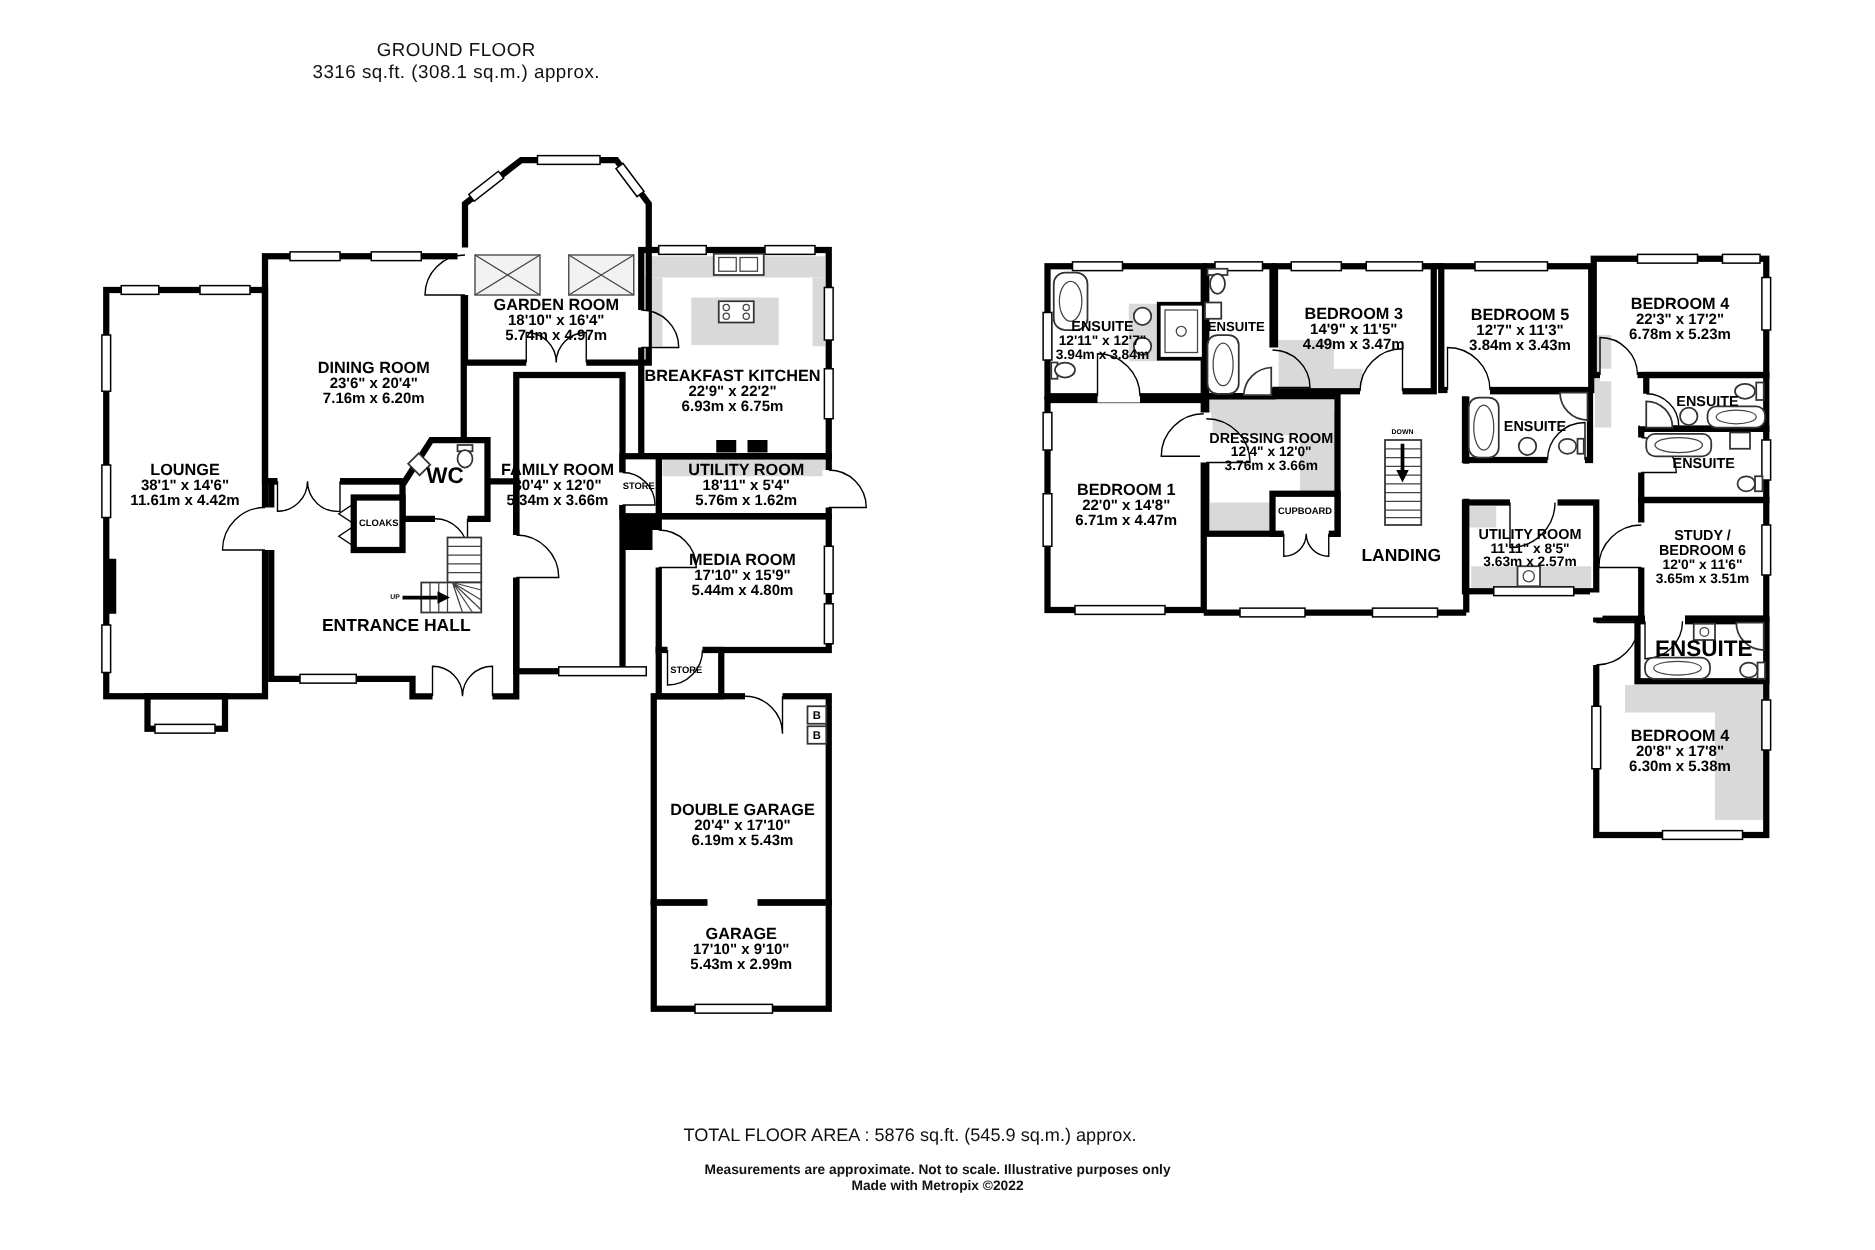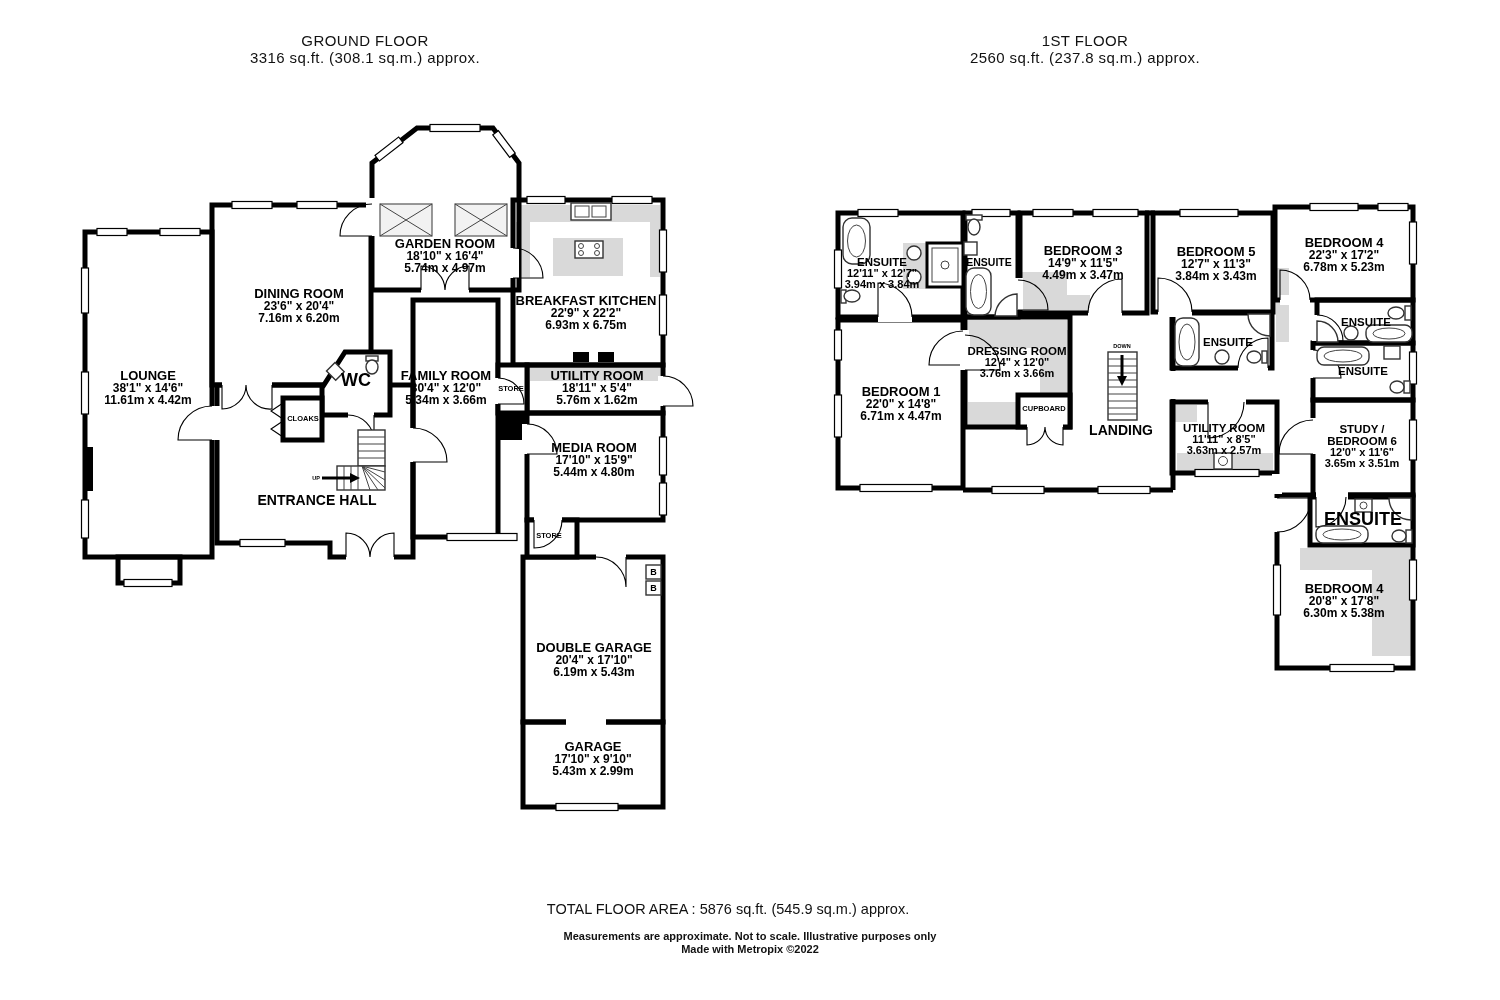--- a/index.html
+++ b/index.html
@@ -300,24 +300,20 @@
 
     <rect class="fx" x="1214" y="453" width="18" height="16"></rect>
         <circle class="tl" cx="1223" cy="461" r="4.5"></circle>
   </g>
 </svg>
 
   <div class="lbl" style="left:365px;top:32px;">
     <div class="hdr">GROUND FLOOR</div>
     <div class="hdr">3316 sq.ft. (308.1 sq.m.) approx.</div>
   </div>
-  <div class="lbl" style="left:1085px;top:32px;">
-    <div class="hdr">1ST FLOOR</div>
-    <div class="hdr">2560 sq.ft. (237.8 sq.m.) approx.</div>
-  </div>
 
   <div class="lbl" style="left:148px;top:370px;">
     <div class="nm">LOUNGE</div>
     <div class="dm">38'1"  x 14'6"</div>
     <div class="dm">11.61m  x 4.42m</div>
   </div>
   <div class="lbl" style="left:299px;top:288px;">
     <div class="nm">DINING ROOM</div>
     <div class="dm">23'6"  x 20'4"</div>
     <div class="dm">7.16m  x 6.20m</div>
@@ -411,21 +407,21 @@
     <div class="dm">6.71m  x 4.47m</div>
   </div>
   <div class="lbl" style="left:1017px;top:345px;">
     <div class="nm-s">DRESSING ROOM</div>
     <div class="dm-s">12'4"  x 12'0"</div>
     <div class="dm-s">3.76m  x 3.66m</div>
   </div>
   <div class="lbl" style="left:1044px;top:405px;">
     <div class="tiny">CUPBOARD</div>
   </div>
-  <div class="lbl" style="left:1121px;top:424px;">
+  <div class="lbl" style="left:1121px;top:438px;">
     <div class="hall">LANDING</div>
   </div>
   <div class="lbl" style="left:1122px;top:343px;">
     <div class="micro">DOWN</div>
   </div>
   <div class="lbl" style="left:1228px;top:336px;">
     <div class="one-m">ENSUITE</div>
   </div>
   <div class="lbl" style="left:1366px;top:316px;">
     <div class="one-m">ENSUITE</div>

